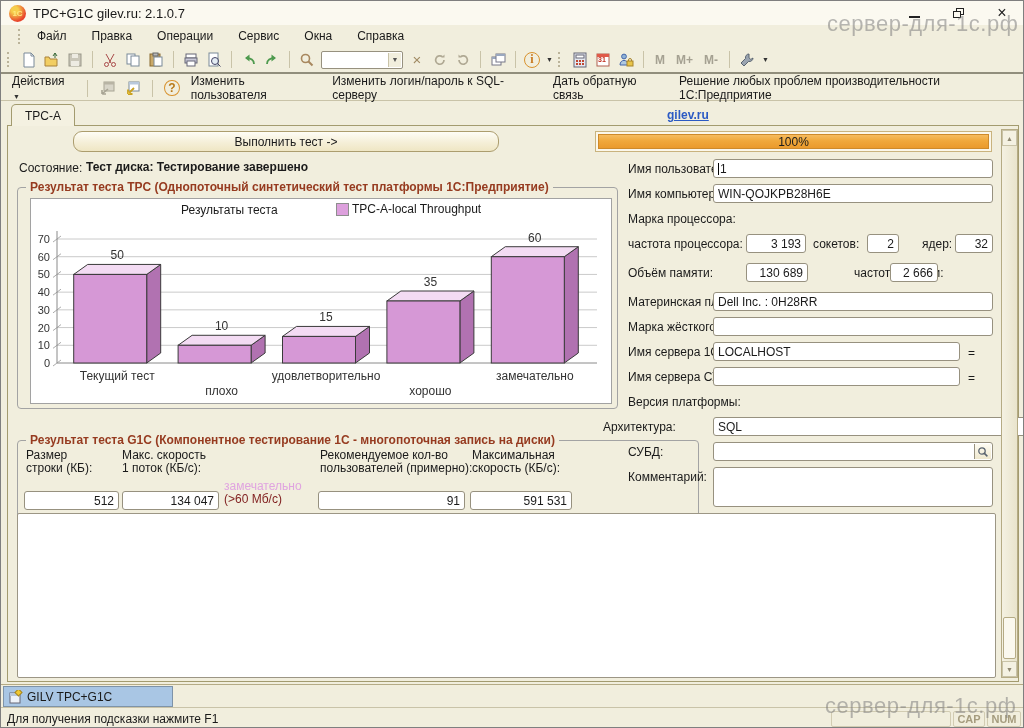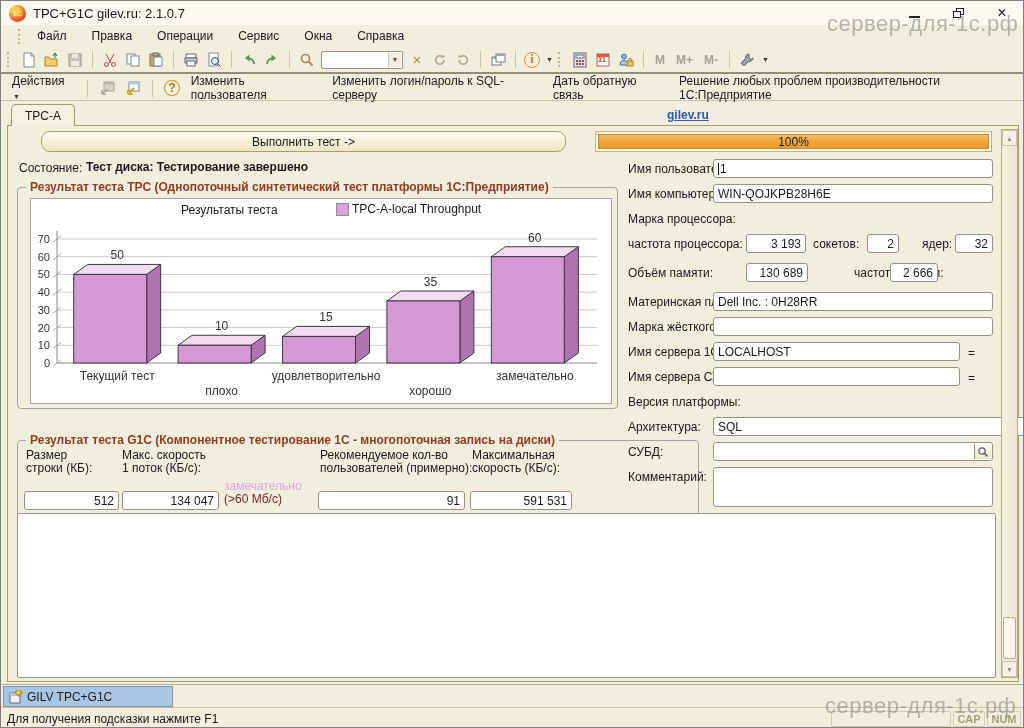--- a/index.html
+++ b/index.html
@@ -37,21 +37,21 @@
   
   .actionbar{position:absolute;left:0;top:75px;width:100%;height:25px;display:flex;align-items:center;gap:8px;
     padding-left:8px;border-bottom:1px solid #C9C3A8;background:#F1EEDD}
   .abtn{padding:2px 3px}
   
   .tab-top{position:absolute;left:10px;top:103px;width:64px;height:22px;background:#F4F1E1;border:1px solid #A39B6F;
     border-bottom:none;border-radius:5px 5px 0 0;display:flex;align-items:center;justify-content:center;z-index:3}
   .gilev-link{position:absolute;left:666px;top:107px;color:#2B5AC4;font-weight:bold;text-decoration:underline;z-index:3}
   .content{position:absolute;left:6px;top:124px;width:1012px;height:557px;border:1px solid #A39B6F;background:#F1EEDD}
   
-  .runbtn{position:absolute;left:40px;top:130px;width:525px;height:21px;border:1px solid #AC9D6E;border-radius:9px;
+  .runbtn{position:absolute;left:72px;top:130px;width:426px;height:21px;border:1px solid #AC9D6E;border-radius:9px;
     background:linear-gradient(#FEFDF6,#F5EFD8 55%,#EFE6C4);display:flex;align-items:center;justify-content:center;z-index:2}
   .progress{position:absolute;left:594px;top:130px;width:397px;height:21px;border:1px solid #C9B37E;background:#FBF7EA;padding:2px;z-index:2}
   .progress .fill{height:100%;background:linear-gradient(#F6BC5F,#F0A83B 45%,#EA9A2C);border:1px solid #CE8A2A;
     display:flex;align-items:center;justify-content:center}
   .statelbl{position:absolute;left:18px;top:160px}
   .stateval{position:absolute;left:85px;top:159px;font-weight:bold}
   
   .group{position:absolute;border:1px solid #a3a3a3;border-radius:4px}
   .gtitle{position:absolute;top:-8px;left:8px;background:#F1EEDD;padding:0 4px;font-weight:bold;color:#963B20}
   .chartbox{position:absolute;left:12px;top:10px;width:582px;height:206px;background:#fff;border:1px solid #A2A2A2}
@@ -418,21 +418,21 @@
   <span class="flabel" style="left:627px;top:345px">Имя сервера 1С:</span>
   <div class="tinput" style="left:712px;top:341px;width:247px">LOCALHOST</div>
   <span class="eq" style="left:967px;top:345px">=</span>
 
   <span class="flabel" style="left:627px;top:370px">Имя сервера СУБД:</span>
   <div class="tinput" style="left:712px;top:366px;width:247px"></div>
   <span class="eq" style="left:967px;top:370px">=</span>
 
   <span class="flabel" style="left:627px;top:395px">Версия платформы:</span>
 
-  <span class="flabel" style="left:627px;top:420px">Архитектура:</span>
+  <span class="flabel" style="left:602px;top:420px">Архитектура:</span>
   <div class="tinput" style="left:712px;top:416px;width:336px">SQL</div>
 
   <span class="flabel" style="left:627px;top:445px">СУБД:</span>
   <div class="tinput" style="left:712px;top:441px;width:280px">
     <span></span>
     <span class="lookup">
         <svg width="12" height="12">
           <circle cx="5" cy="5" r="3.2" fill="none" stroke="#5A6470" stroke-width="1.3"></circle>
           <path d="M7.4 7.4l3 3" stroke="#5A6470" stroke-width="1.5"></path>
         </svg>

